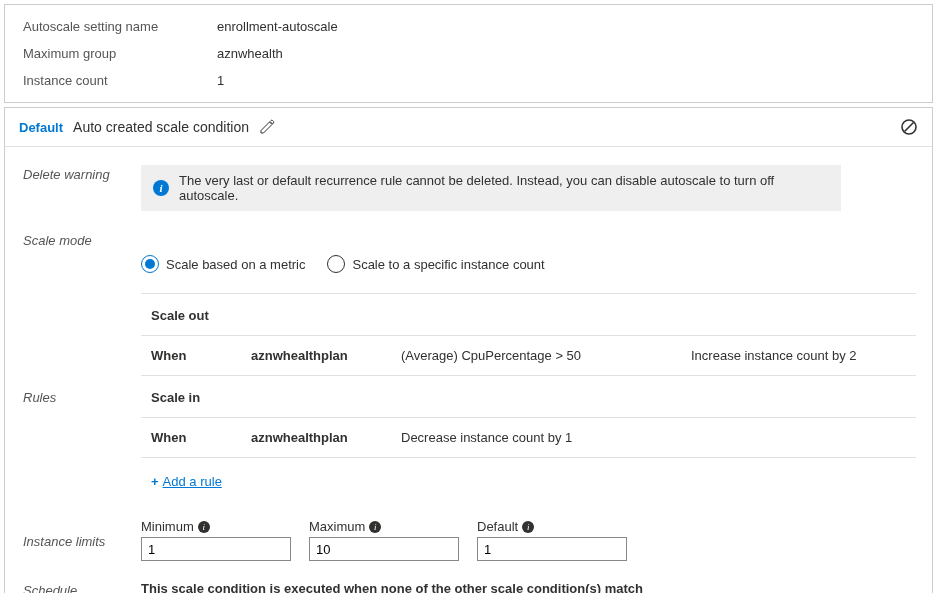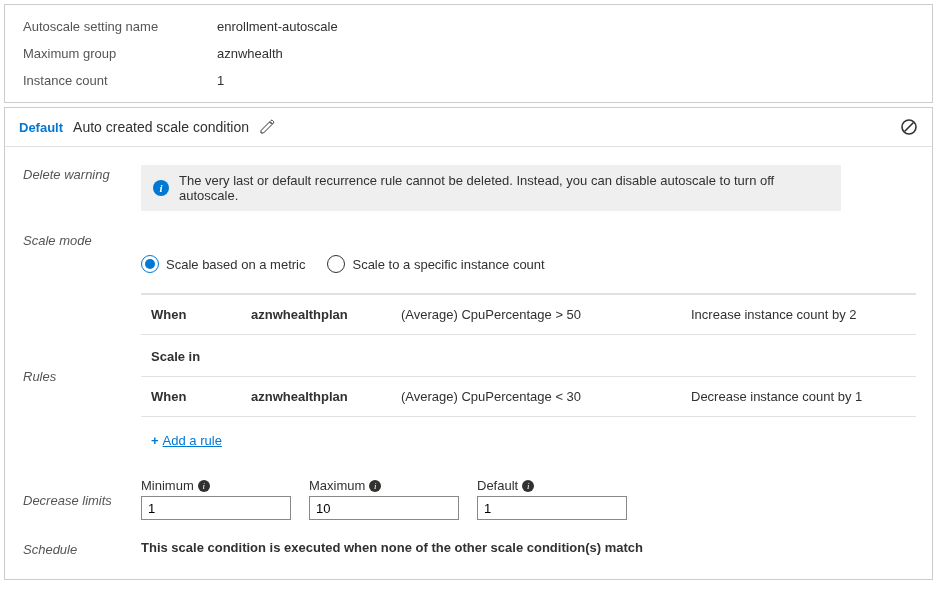--- a/index.html
+++ b/index.html
@@ -252,43 +252,43 @@
             <span>Scale to a specific instance count</span>
           </label>
         </div>
       </div>
     </div>
 
     <div class="body-row" style="align-items:center;">
       <div class="body-label">Rules</div>
       <div class="body-content rules-wrap">
         <div class="rules-area">
+          <div class="rule-heading">Scale out</div>
           <div class="rule-row nb">
             <div class="rule-when">When</div>
             <div class="rule-res">aznwhealthplan</div>
             <div class="rule-cond">(Average) CpuPercentage &gt; 50</div>
             <div class="rule-act">Increase instance count by 2</div>
           </div>
           <div class="rule-heading" style="border-top:none;">Scale in</div>
           <div class="rule-row">
             <div class="rule-when">When</div>
             <div class="rule-res">aznwhealthplan</div>
-            <div class="rule-cond">(Average) CpuPercentage &lt; 30</div>
             <div class="rule-act">Decrease instance count by 1</div>
           </div>
         </div>
         <div class="add-rule">
           <span class="plus">+</span>
           <span class="txt">Add a rule</span>
         </div>
       </div>
     </div>
 
     <div class="body-row" style="align-items:center;">
-      <div class="body-label">Decrease limits</div>
+      <div class="body-label">Instance limits</div>
       <div class="body-content">
         <div class="limits-row">
           <div class="limit-field">
             <span class="limit-label">
               <span>Minimum</span>
               <span class="tiny-info">i</span>
             </span>
             <input class="limit-input" value="1" style="">
           </div>
           <div class="limit-field">

